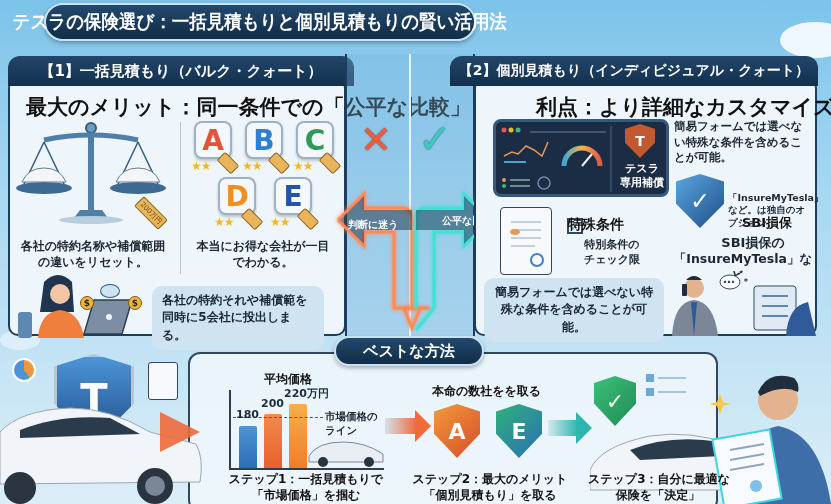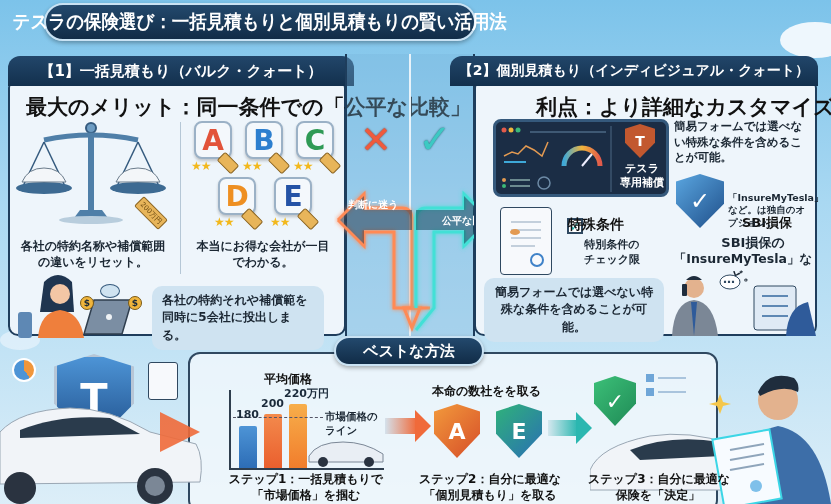--- a/index.html
+++ b/index.html
@@ -173,21 +173,21 @@
         </filter>
     </defs>
     <path d="M4 42 L30 16 L30 30 L68 30 Q78 30 78 42 L78 130 L70 130 L78 150 L86 130 L78 130" fill="none" stroke="#ff8a55" stroke-width="3" filter="url(#glow)"></path>
     <path d="M4 42 L30 68 L30 54 L60 54 L60 130 L96 130" fill="none" stroke="#ff8a55" stroke-width="3" filter="url(#glow)"></path>
     <path d="M156 42 L130 16 L130 30 L92 30 Q82 30 82 42 L82 130" fill="none" stroke="#43e0d6" stroke-width="3" filter="url(#glow)"></path>
     <path d="M156 42 L130 68 L130 54 L100 54 L100 130 L82 152" fill="none" stroke="#43e0d6" stroke-width="3" filter="url(#glow)"></path>
     <path d="M6 42 L30 18 L30 32 L78 32 L78 52 L30 52 L30 66 Z" fill="rgba(40,60,80,0.55)"></path>
     <path d="M154 42 L130 18 L130 32 L82 32 L82 52 L130 52 L130 66 Z" fill="rgba(20,70,90,0.55)"></path>
   </svg>
 </div>
-<div class="arrow-label" style="left:348px;top:198px;">判断に迷う</div>
+<div class="arrow-label" style="left:348px;top:218px;">判断に迷う</div>
 <div class="arrow-label" style="left:416px;top:214px;padding-left:26px;">公平な比較</div>
 
 <div class="panel" style="left:474px;top:78px;width:343px;height:258px;"></div>
 <div class="panel-header" style="left:450px;top:56px;width:368px;font-size:14px;">
   <span>【2】個別見積もり（インディビジュアル・クォート）</span>
 </div>
 <div class="heading" style="left:536px;top:93px;">利点：より詳細なカスタマイズ</div>
 
 <div class="abs" style="left:493px;top:119px;width:176px;height:78px;background:#1b2d45;border:3px solid #35597c;border-radius:8px;">
   <svg width="170" height="72" viewBox="0 0 170 72">
@@ -298,21 +298,21 @@
   <div>「市場価格」を掴む</div>
 </div>
 
 <div class="abs" style="left:385px;top:418px;width:32px;height:16px;background:linear-gradient(90deg,rgba(160,180,200,0.3),#f06a3a);"></div>
 <div class="abs" style="left:415px;top:410px;width:0;height:0;border-left:16px solid #f06a3a;border-top:16px solid transparent;border-bottom:16px solid transparent;"></div>
 
 <div class="heading" style="left:432px;top:383px;font-size:12px;">本命の数社をを取る</div>
 <div class="shield" style="left:434px;top:404px;width:46px;height:54px;background:linear-gradient(135deg,#f29a3c,#d64d28);">A</div>
 <div class="shield" style="left:496px;top:404px;width:46px;height:54px;background:linear-gradient(135deg,#2fb27a,#2a6fb4);">E</div>
 <div class="step-text" style="left:410px;top:472px;width:160px;">
-  <div>ステップ2：自分に最適な</div>
+  <div>ステップ2：最大のメリット</div>
   <div>「個別見積もり」を取る</div>
 </div>
 
 <div class="abs" style="left:548px;top:420px;width:30px;height:16px;background:linear-gradient(90deg,rgba(160,200,210,0.3),#2bb7b0);"></div>
 <div class="abs" style="left:576px;top:412px;width:0;height:0;border-left:16px solid #2bb7b0;border-top:16px solid transparent;border-bottom:16px solid transparent;"></div>
 
 <div class="shield" style="left:594px;top:376px;width:42px;height:50px;background:linear-gradient(135deg,#3cc078,#1f8a56);font-size:22px;">✓</div>
 <div class="abs" style="left:646px;top:372px;width:40px;height:32px;">
   <svg width="40" height="32" viewBox="0 0 40 32">
       <rect x="0" y="2" width="8" height="8" fill="#6fa6d8"></rect>

